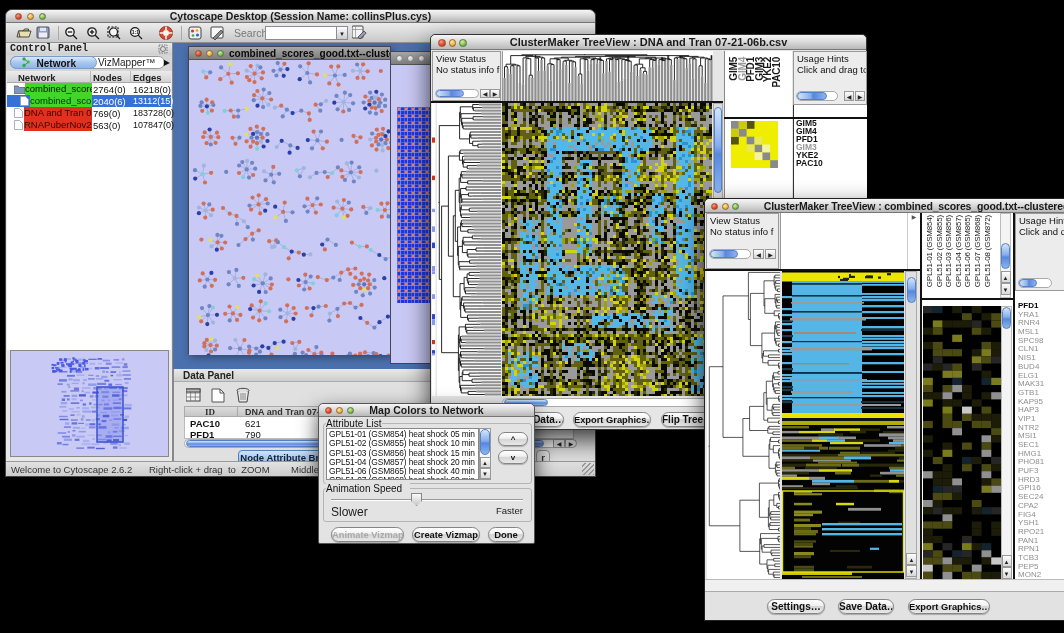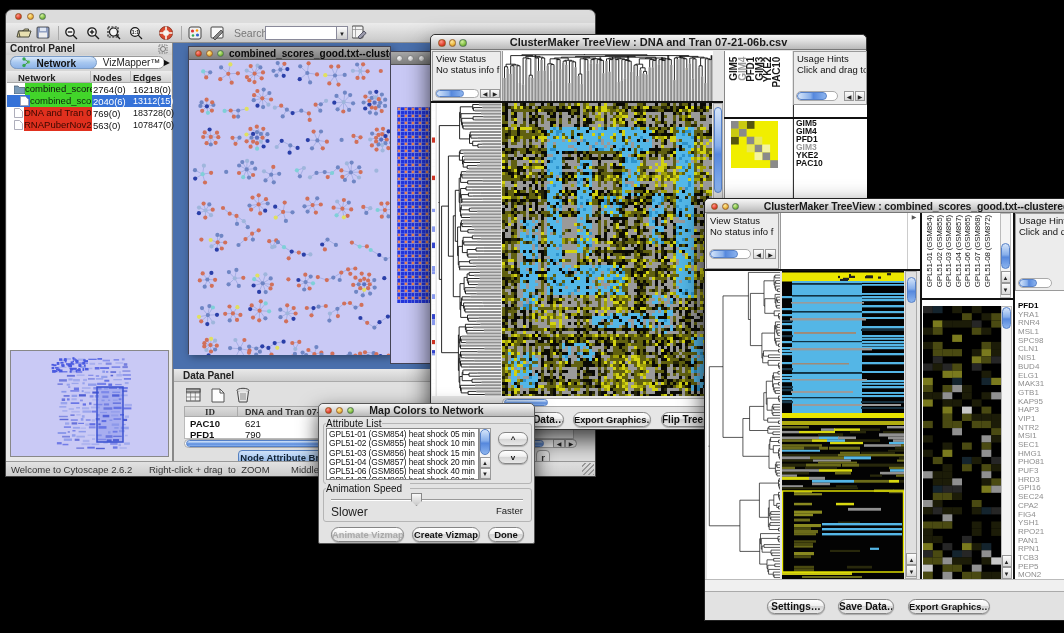--- a/index.html
+++ b/index.html
@@ -24,20 +24,21 @@
 .arrbtn{position:absolute;background:linear-gradient(#fdfdfd,#d8d8d8);border:1px solid #999;
  font-size:6px;color:#222;text-align:center;}
 .vlabel{position:absolute;writing-mode:vertical-rl;transform:rotate(180deg);
  font-size:8px;letter-spacing:-0.2px;color:#191919;white-space:nowrap;}
 .rsz{position:absolute;width:12px;height:12px;
  background:repeating-linear-gradient(135deg,transparent 0 2px,#999 2px 3.5px);}
 </style></head><body>
 
 <div class="a" style="left:5px;top:9px;width:591px;height:468px;background:#dcdcdc;
   border:1px solid #444;border-radius:7px 7px 0 0;box-shadow:0 8px 22px rgba(0,0,0,0.7);">
+  <div class="ttl a" style="left:0;top:0;right:0;height:13px;font-size:10.5px;line-height:13px;border-radius:7px 7px 0 0;">Cytoscape Desktop (Session Name: collinsPlus.cys)</div>
   <div class="tl red" style="left:9px;top:3px;width:7px;height:7px;"></div>
   <div class="tl yel" style="left:21px;top:3px;width:7px;height:7px;"></div>
   <div class="tl grn" style="left:33px;top:3px;width:7px;height:7px;"></div>
 
   <div class="a" style="left:0;top:13px;right:0;height:20px;background:linear-gradient(#ececec,#c9c9c9);border-bottom:1px solid #919191;">
     <svg class="a" style="left:9px;top:2px" width="345" height="17">
 
       <g stroke="#4a4a3a" stroke-width="1" fill="#d8cf9e">
           <path d="M2 12 L3.5 6 H8 l1.5-2 h4 V6 H7 L5 12 Z"></path>
           <path d="M3.5 6 L5 12 h9 l2-6 Z" fill="#e8e0b0"></path>
@@ -101,36 +102,36 @@
     <svg class="a" style="left:346px;top:2px" width="15" height="15">
         <rect x="0" y="1" width="11" height="12" rx="1" fill="#f4f4f4" stroke="#444"></rect>
         <path d="M0 4.5 h11 M3.5 1 v12" stroke="#888" stroke-width="0.7"></path>
         <path d="M6 12 L12 6 l2.2 2.2 L8 14 Z" fill="#99a" stroke="#334" stroke-width="0.7"></path>
       </svg>
   </div>
 
   <div class="a" style="left:167px;top:33px;right:0;height:326px;background:#4a70ad;"></div>
 
   <div class="a" style="left:0;top:33px;width:167px;height:420px;background:#e8e8e8;border-right:1px solid #888;">
-    <div class="a" style="left:0;top:0;right:0;height:14px;background:linear-gradient(#e9e9e9,#cdcdcd);border-bottom:1px solid #aaa;font-size:10px;font-weight:bold;color:#222;padding-left:4px;line-height:12px;">Control Panel
+    <div class="a" style="left:0;top:0;right:0;height:14px;background:linear-gradient(#e9e9e9,#cdcdcd);border-bottom:1px solid #aaa;font-size:10px;font-weight:bold;color:#222;padding-left:4px;line-height:12px;font-family:Liberation Mono, monospace;">Control Panel
       <svg class="a" style="right:3px;top:1px" width="11" height="11">
           <rect x="1" y="1" width="8" height="8" fill="none" stroke="#777" stroke-dasharray="1.5 1"></rect>
           <circle cx="5" cy="5" r="2.5" fill="none" stroke="#777"></circle>
         </svg>
     </div>
     <div class="a" style="left:0;top:12px;right:0;height:16px;background:#d6d6d6;">
       <div class="a" style="left:4px;top:1px;width:155px;height:13px;background:#fff;border:1px solid #999;border-radius:8px;"></div>
       <div class="a" style="left:4px;top:1px;width:87px;height:13px;border-radius:8px;border:1px solid #7a9cc8;background:linear-gradient(#d8e8fb,#a8c8f0 50%,#8fb4e8);font-size:10px;font-weight:bold;color:#111;text-align:center;line-height:13px;">&nbsp;&nbsp;Network</div>
       <svg class="a" style="left:15px;top:2px" width="10" height="11">
           <circle cx="3" cy="2" r="1.7" fill="#3a5"></circle>
           <circle cx="3" cy="8.5" r="1.7" fill="#3a5"></circle>
           <circle cx="7.5" cy="5" r="1.7" fill="#6c6"></circle>
           <path d="M3 2 L7.5 5 L3 8.5" stroke="#494" fill="none"></path>
         </svg>
-      <div class="a" style="left:92px;top:1px;width:67px;height:13px;font-size:10px;color:#222;text-align:center;line-height:13px;">VizMapper™</div>
+      <div class="a" style="left:92px;top:1px;width:67px;height:13px;font-size:10px;color:#222;text-align:left;line-height:13px;">VizMapper™</div>
       <div class="a" style="right:2px;top:3px;font-size:8px;color:#111;">▶</div>
     </div>
 
     <div class="a" style="left:1px;top:28px;right:1px;height:12px;background:linear-gradient(#ececec,#d2d2d2);border-bottom:1px solid #aaa;font-size:9.5px;font-weight:bold;color:#222;">
       <span class="a" style="left:11px;top:1px;">Network</span>
         <span class="a" style="left:86px;top:1px;">Nodes</span>
         <span class="a" style="left:126px;top:1px;">Edges</span>
       <div class="a" style="left:83px;top:0;width:1px;height:13px;background:#bbb;"></div>
       <div class="a" style="left:123px;top:0;width:1px;height:13px;background:#bbb;"></div>
     </div>

